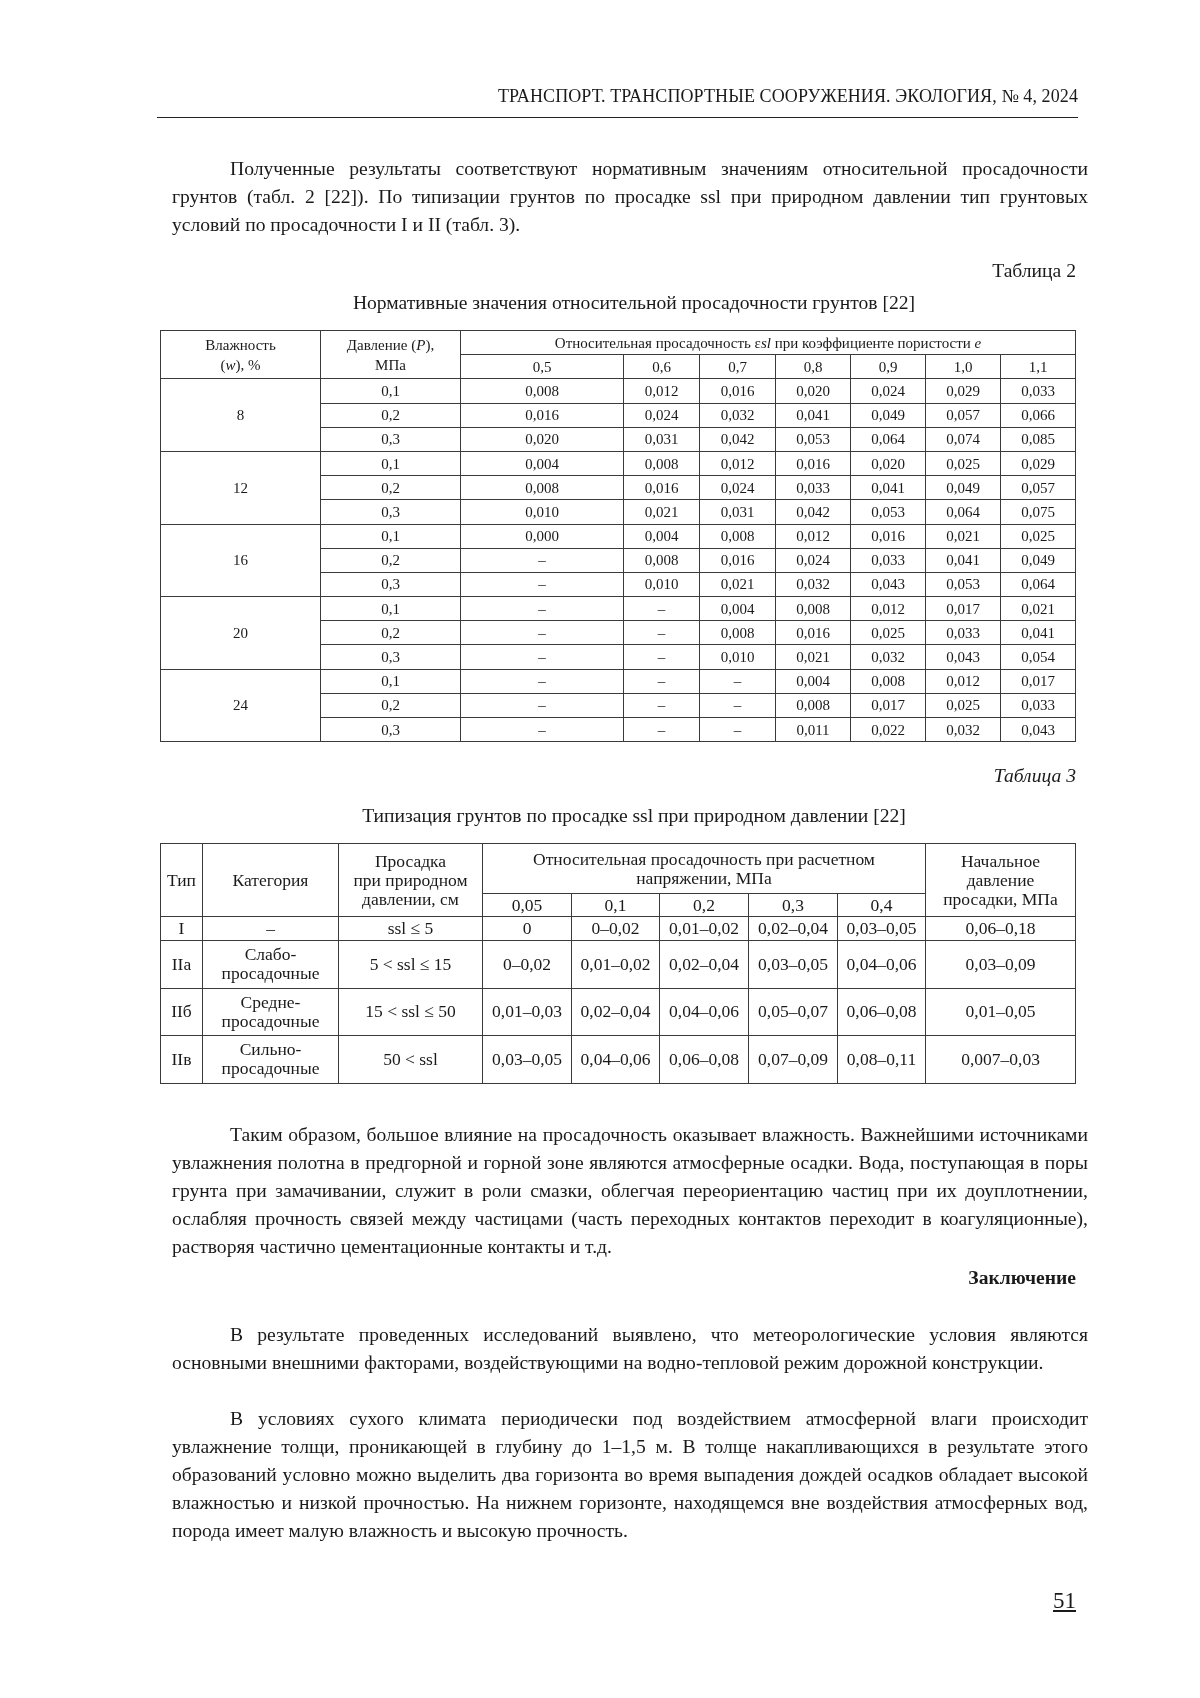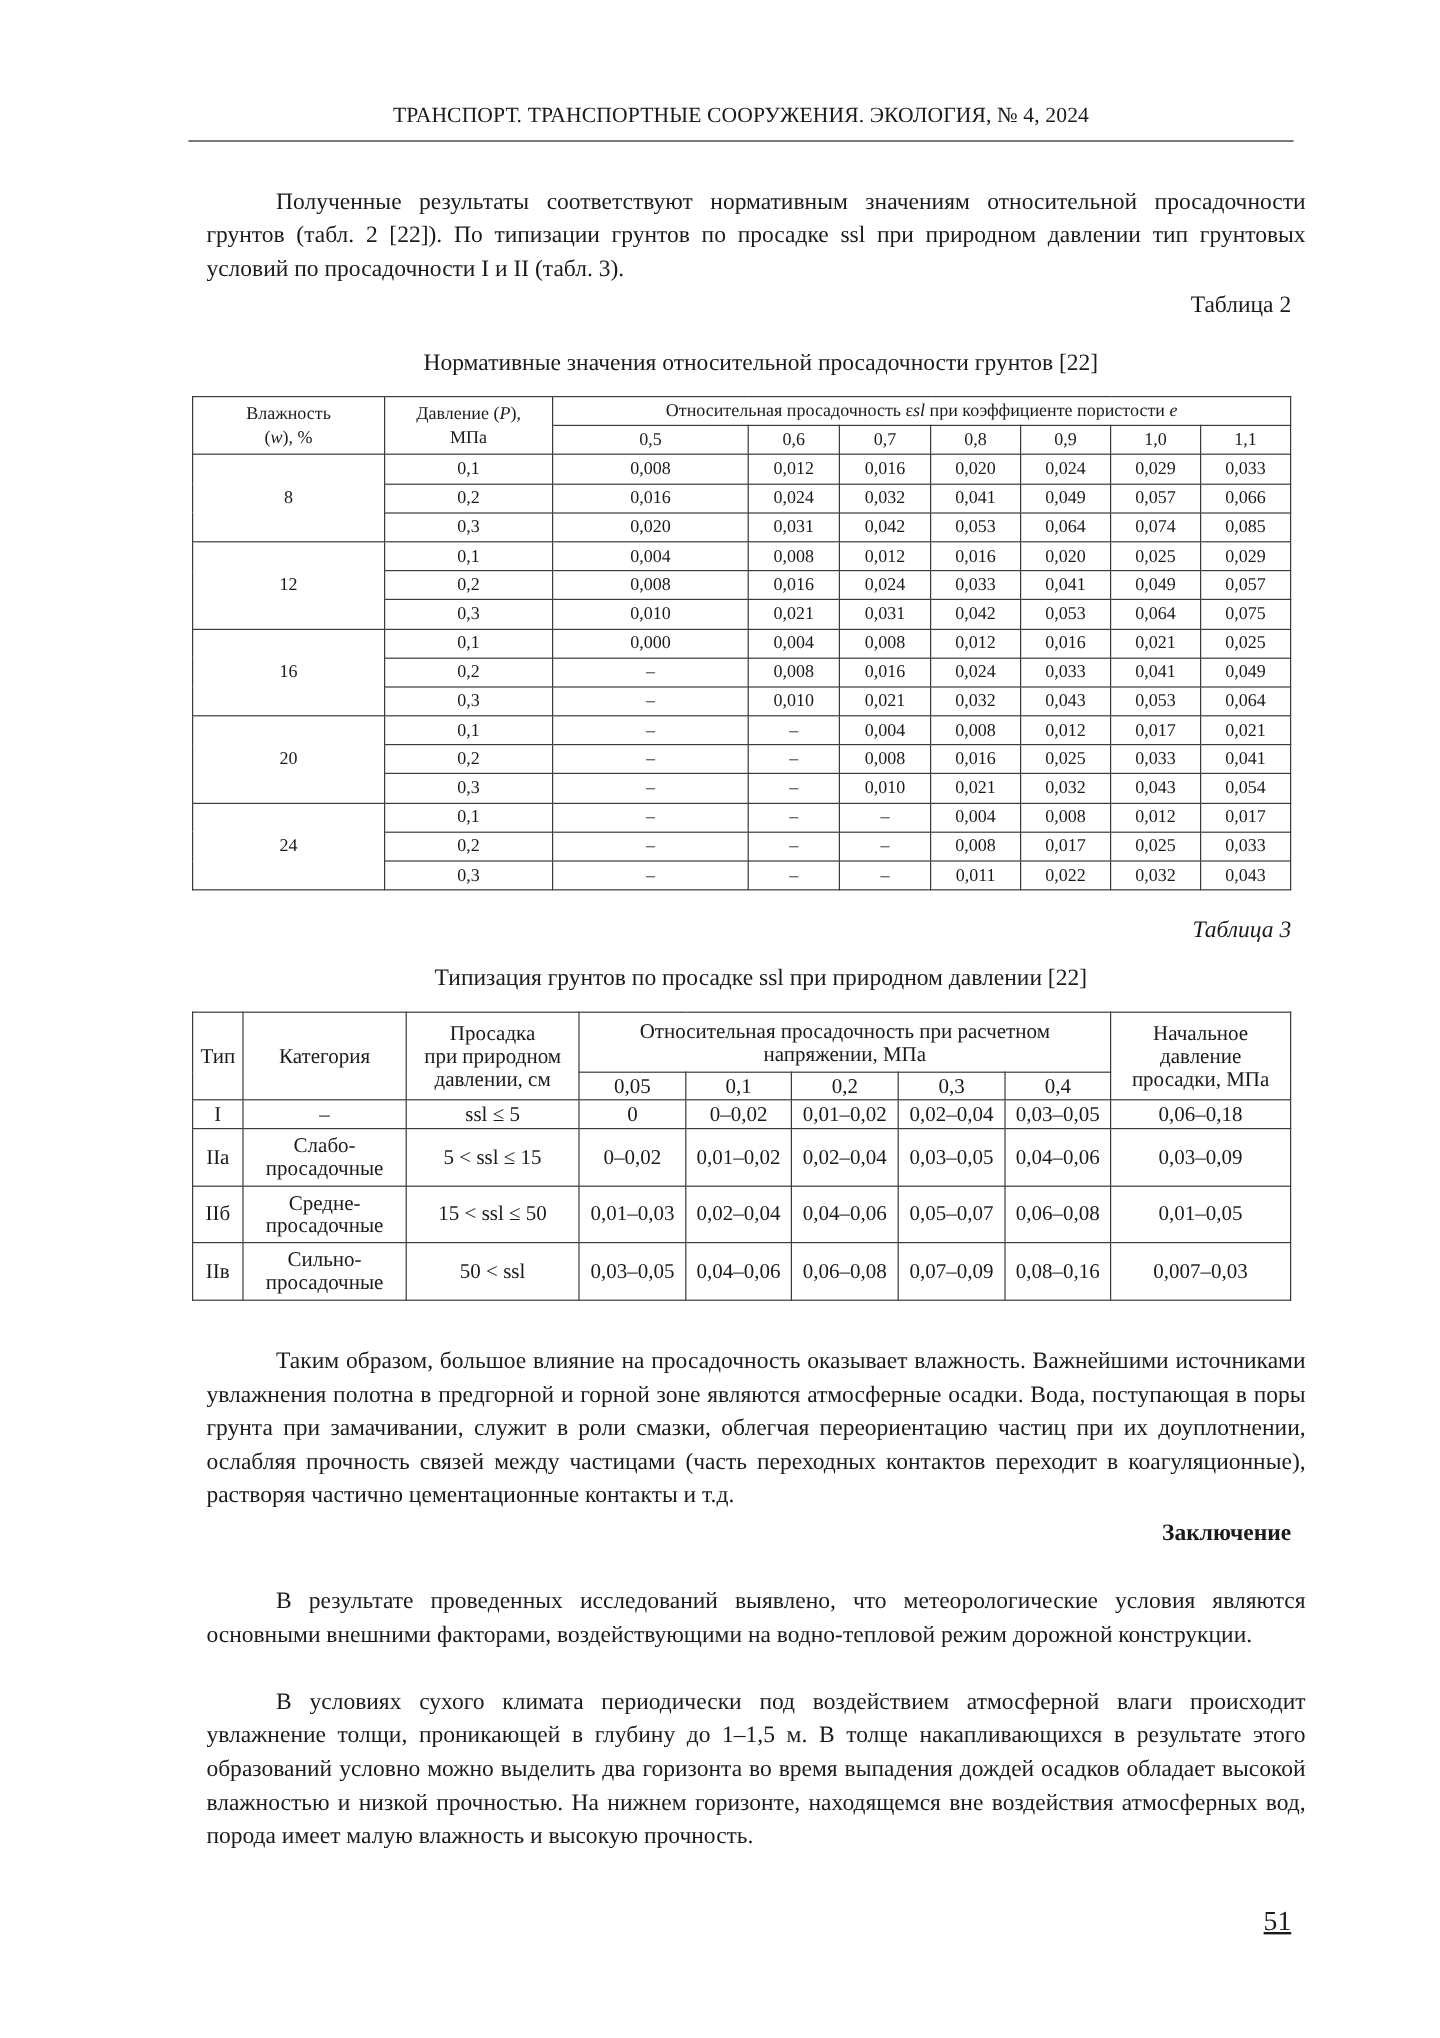--- a/index.html
+++ b/index.html
@@ -1,19 +1,19 @@
 <!DOCTYPE html>
 <html><head>
 <meta charset="utf-8">
 <style>
   html, body { margin: 0; padding: 0; background: #ffffff; }
   body { width: 1200px; height: 1698px; position: relative; overflow: hidden;
          font-family: "Liberation Serif", "DejaVu Serif", serif; color: #1a1a1a; }
   .abs { position: absolute; }
-  .running-head { left: 157px; width: 921px; top: 86px; text-align: center; font-size: 18px; letter-spacing: 0.1px; }
+  .running-head { left: 157px; width: 921px; top: 86px; text-align: right; font-size: 18px; letter-spacing: 0.1px; }
   .head-rule { left: 157px; width: 921px; top: 117px; height: 0; border-top: 1.3px solid #222; }
   .para { left: 160px; width: 916px; font-size: 19.6px; line-height: 28px; text-align: justify; text-indent: 58px; margin: 12px; }
   .table-label { right: 124px; font-size: 19.6px; }
   .table-caption { left: 176px; width: 916px; text-align: center; font-size: 19.6px; }
   table.grid { position: absolute; border-collapse: collapse; table-layout: fixed; font-size: 15px; }
   table.grid td { border: 1.3px solid #3a3a3a; text-align: center; vertical-align: middle; padding: 0; line-height: 20px; white-space: nowrap; }
   #t2 { left: 160px; top: 330px; width: 915px; }
   #t2 tr { height: 24.2px; }
   #t2 tr.h1 td, #t2 tr.h2 td { height: 23px; }
   #t3 { left: 160px; top: 843px; width: 915px; font-size: 17.5px; }
@@ -23,21 +23,21 @@
   .page-number { right: 124px; top: 1588px; font-size: 23px; text-decoration: underline; }
 </style>
 </head>
 <body>
 
 <div class="abs running-head">ТРАНСПОРТ. ТРАНСПОРТНЫЕ СООРУЖЕНИЯ. ЭКОЛОГИЯ, № 4, 2024</div>
 <div class="abs head-rule"></div>
 
 <p class="abs para" style="top:143px;">Полученные результаты соответствуют нормативным значениям относительной просадочности грунтов (табл. 2 [22]). По типизации грунтов по просадке ssl при природном давлении тип грунтовых условий по просадочности I и II (табл. 3).</p>
 
-<div class="abs table-label" style="top:244px;">Таблица 2</div>
+<div class="abs table-label" style="top:260px;">Таблица 2</div>
 <div class="abs table-caption" style="top:292px;">Нормативные значения относительной просадочности грунтов [22]</div>
 
 <table class="grid" id="t2">
   <colgroup>
     <col style="width:160px">
       <col style="width:140px">
       <col style="width:163px">
     <col style="width:76px">
       <col style="width:76px">
       <col style="width:75px">
@@ -305,21 +305,21 @@
         <td>0,01–0,05</td>
       </tr>
       <tr style="height: 47.5px;">
         <td>IIв</td>
         <td><span>Сильно-</span><br><span>просадочные</span></td>
         <td>50 &lt; ssl</td>
         <td>0,03–0,05</td>
         <td>0,04–0,06</td>
         <td>0,06–0,08</td>
         <td>0,07–0,09</td>
-        <td>0,08–0,16</td>
+        <td>0,08–0,11</td>
         <td>0,007–0,03</td>
       </tr>
     </tbody>
 </table>
 
 <p class="abs para" style="top:1109px;">Таким образом, большое влияние на просадочность оказывает влажность. Важнейшими источниками увлажнения полотна в предгорной и горной зоне являются атмосферные осадки. Вода, поступающая в поры грунта при замачивании, служит в роли смазки, облегчая переориентацию частиц при их доуплотнении, ослабляя прочность связей между частицами (часть переходных контактов переходит в коагуляционные), растворяя частично цементационные контакты и т.д.</p>
 
 <div class="abs heading-center" style="top:1267px;text-align:right;">Заключение</div>
 
 <p class="abs para" style="top:1309px;">В результате проведенных исследований выявлено, что метеорологические условия являются основными внешними факторами, воздействующими на водно-тепловой режим дорожной конструкции.</p>

